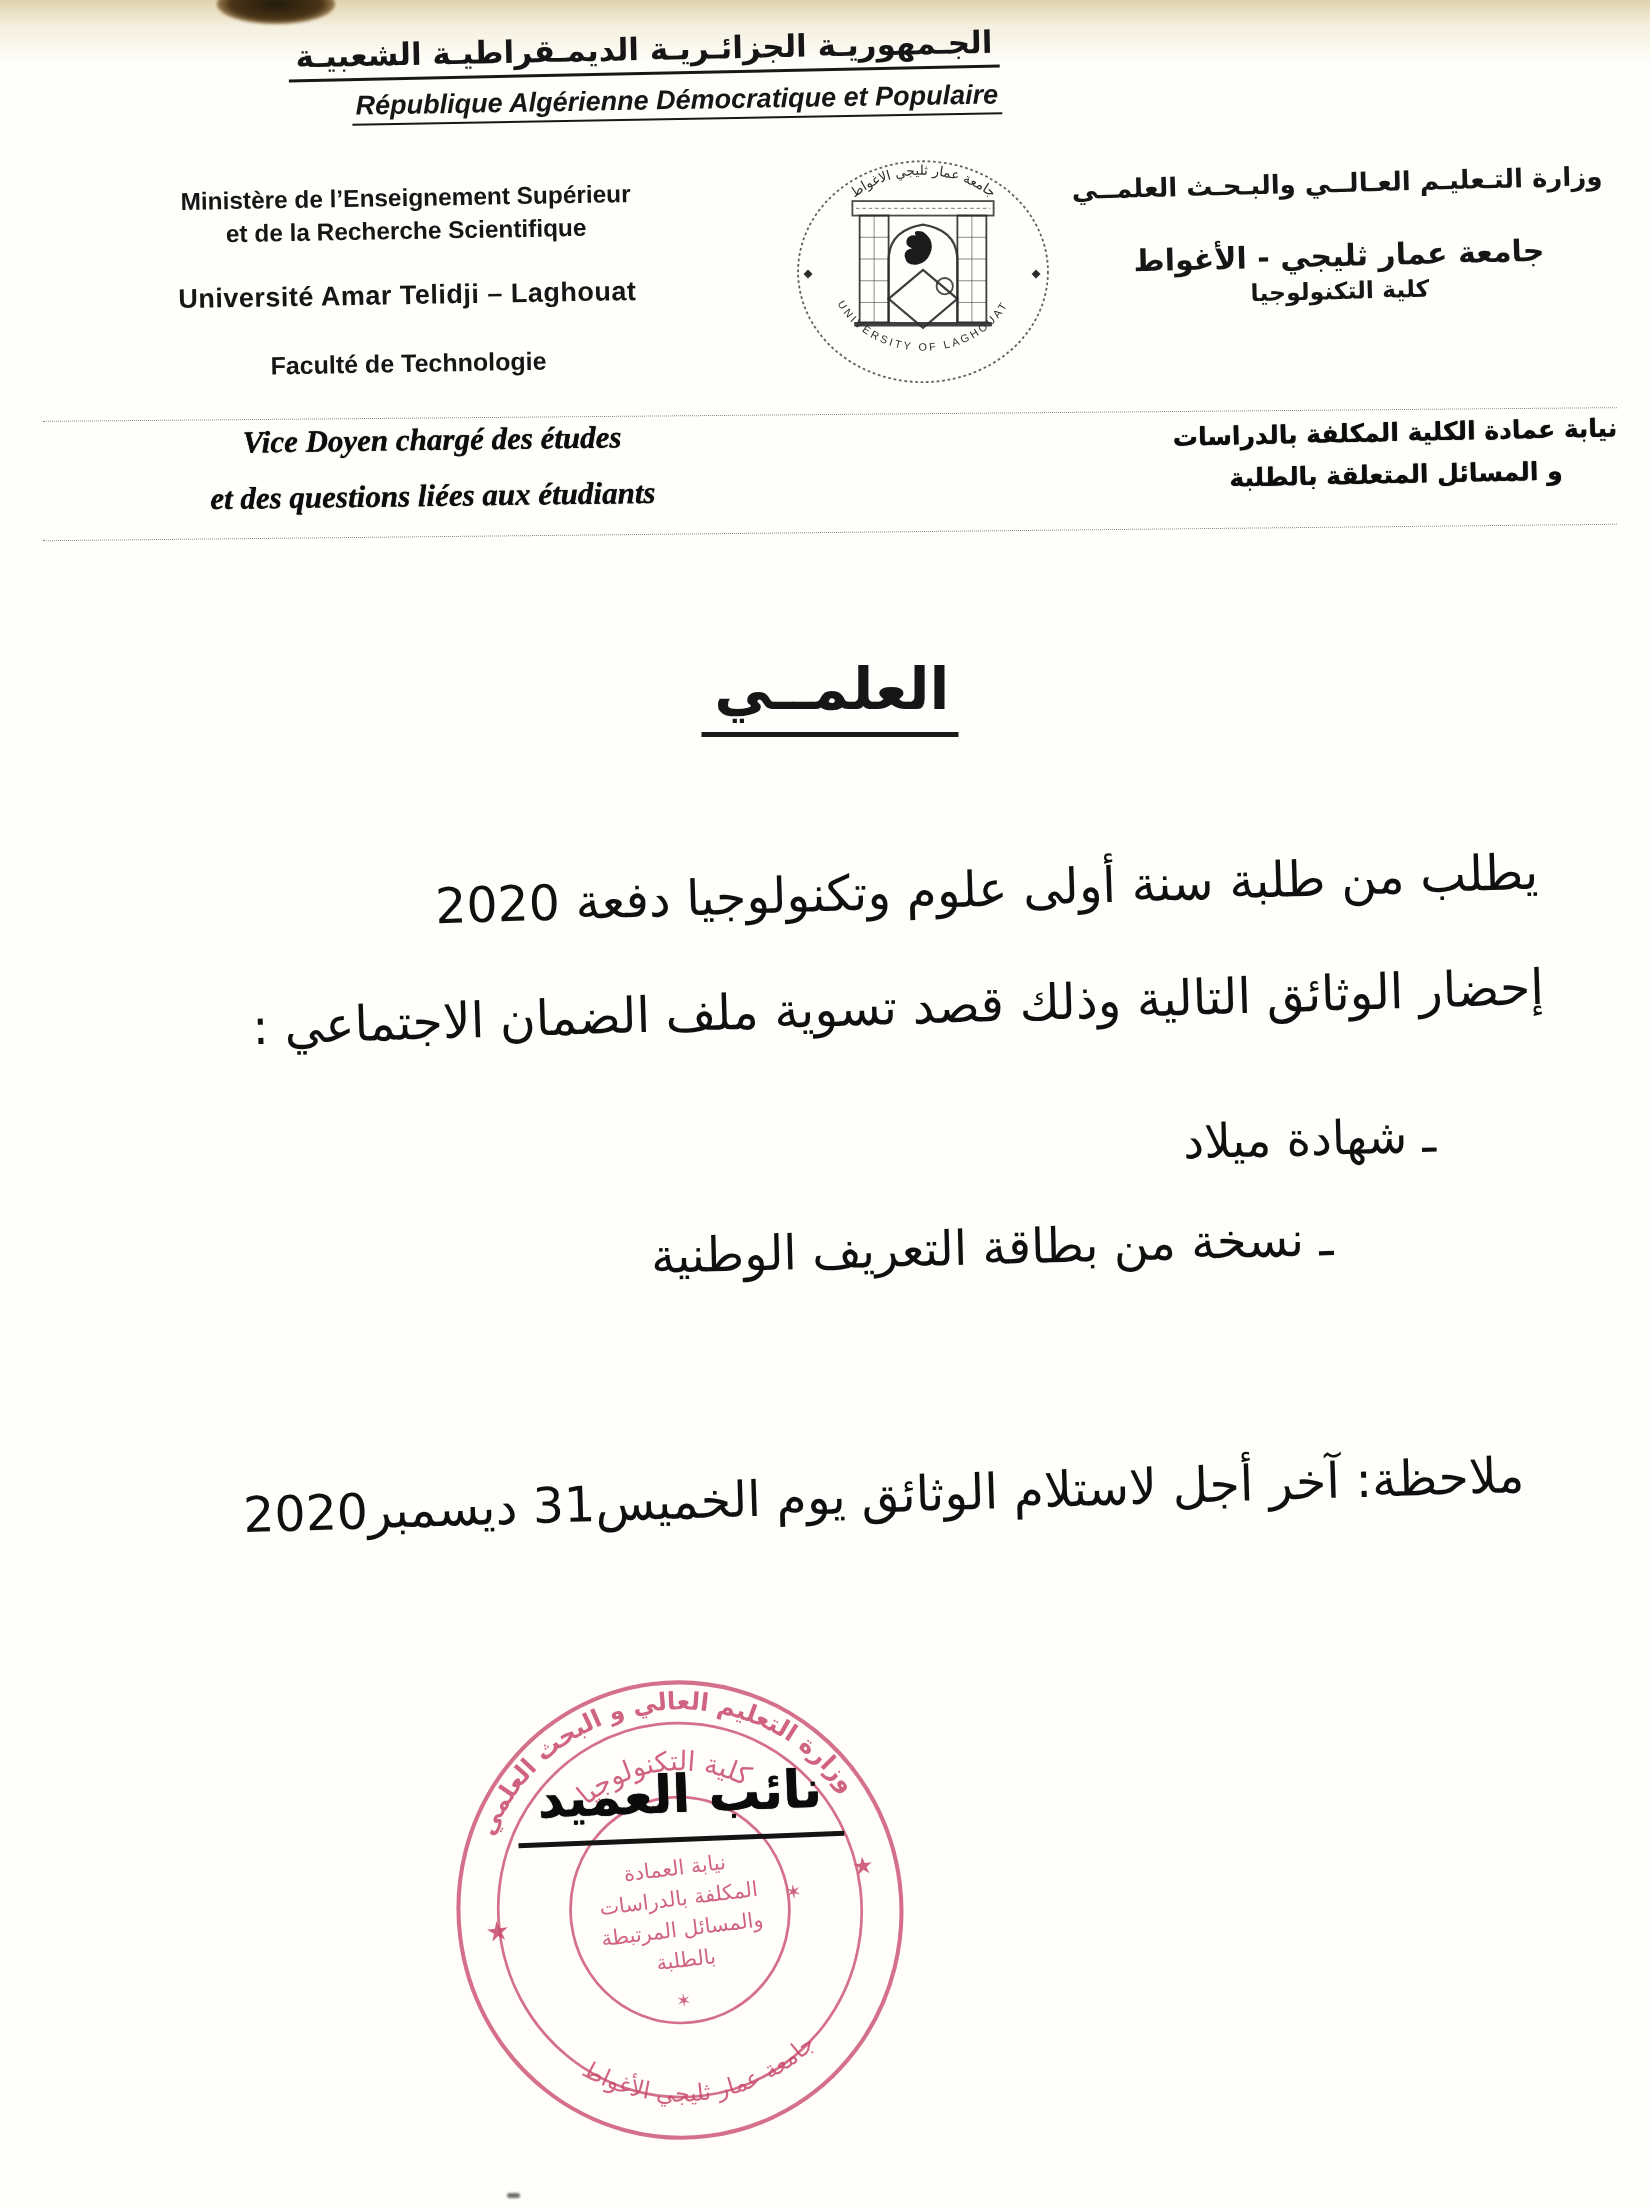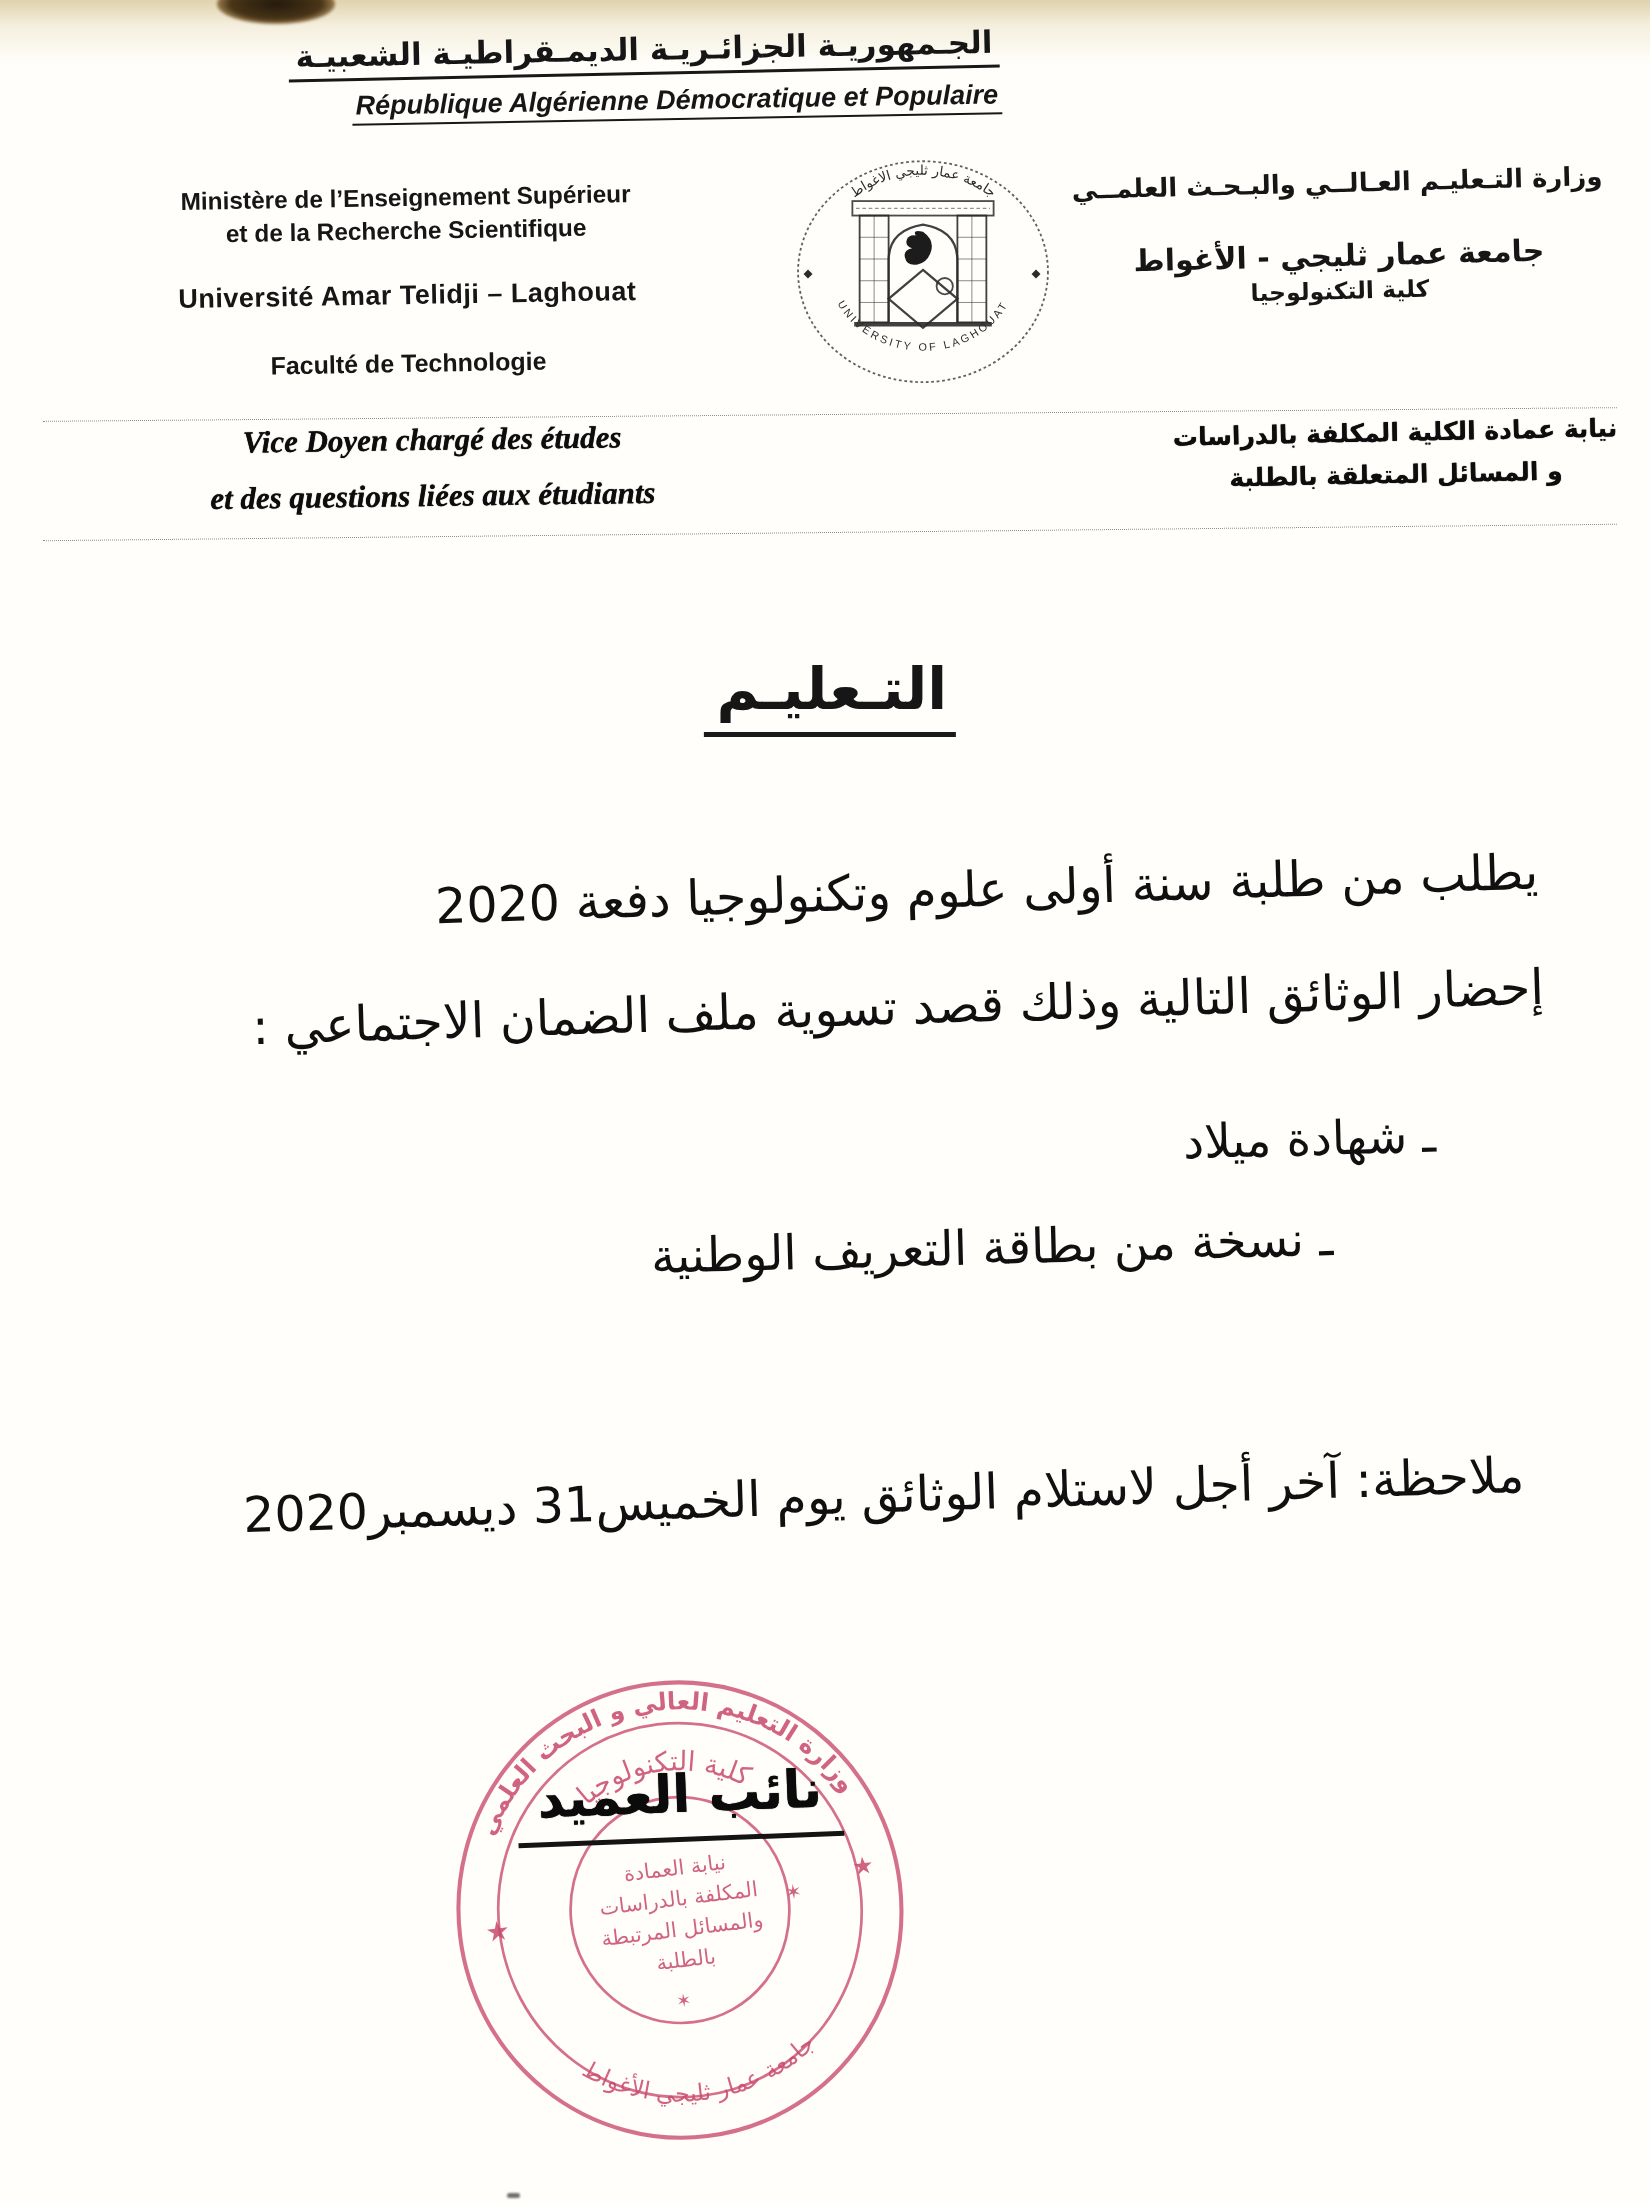--- a/index.html
+++ b/index.html
@@ -162,21 +162,21 @@
   <div class="abs vice-fr">
     <div class="l1">Vice Doyen chargé des études</div>
     <div class="l2">et des questions  liées aux étudiants</div>
   </div>
   <div class="abs vice-ar">
     <div class="l1">نيابة عمادة الكلية المكلفة بالدراسات</div>
     <div class="l2">و المسائل المتعلقة بالطلبة</div>
   </div>
   <div class="abs sep bottom"></div>
 
-  <div class="abs ann-title">التـعليـم</div>
+  <div class="abs ann-title">العلمــي</div>
   <div class="abs body-line b1">يطلب من طلبة سنة أولى علوم وتكنولوجيا دفعة 2020</div>
   <div class="abs body-line b2">إحضار الوثائق التالية وذلك قصد تسوية ملف الضمان الاجتماعي :</div>
   <div class="abs body-line it1">ـ شهادة ميلاد</div>
   <div class="abs body-line it2">ـ نسخة من بطاقة التعريف الوطنية</div>
   <div class="abs body-line note">ملاحظة: آخر أجل لاستلام الوثائق يوم الخميس31 ديسمبر2020</div>
 
   <svg class="abs stamp" width="470" height="488" viewBox="0 0 520 540">
     <g fill="none" stroke="#c43a5e" opacity=".78">
       <ellipse cx="255" cy="265" rx="245" ry="252" stroke-width="4.5"></ellipse>
       <ellipse cx="255" cy="265" rx="201" ry="207" stroke-width="3"></ellipse>

